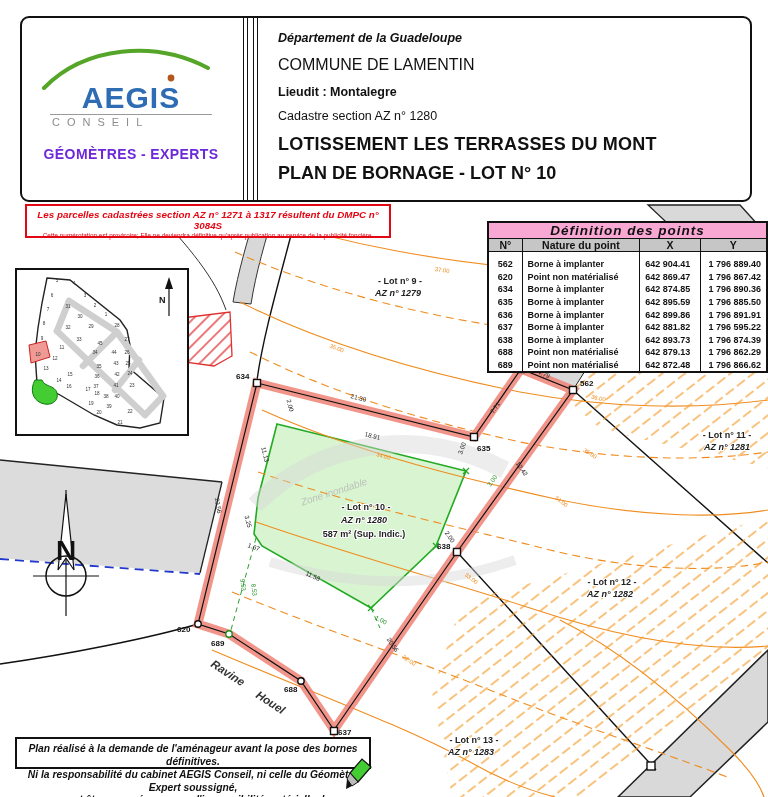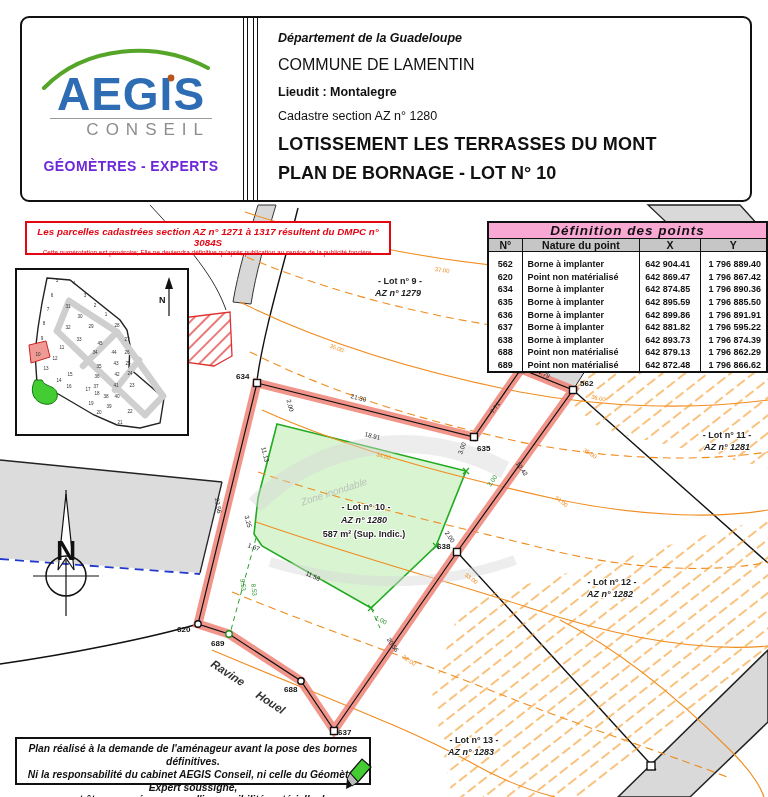--- a/index.html
+++ b/index.html
@@ -6,36 +6,36 @@
   .page{position:relative;width:768px;height:797px;background:#fff;overflow:hidden;
         font-family:"Liberation Sans",sans-serif;color:#111;}
   svg{font-family:"Liberation Sans",sans-serif;}
 
   
   .header{position:absolute;left:20px;top:16px;width:728px;height:182px;
           border:2.5px solid #111;border-radius:9px;background:#fff;z-index:6;
           display:flex;align-items:stretch;}
   .logo{width:218px;display:flex;flex-direction:column;align-items:center;justify-content:center;position:relative;}
   .logo-arc{position:absolute;left:18px;top:22px;}
-  .logo-aegis{font-size:46px;font-weight:bold;color:#2e6db4;letter-spacing:1px;line-height:1;margin-top:26px;}
-  .logo-conseil{font-size:17px;color:#8d8d8d;letter-spacing:7px;border-top:1.5px solid #9a9a9a;
-                padding:1px 2px 0 2px;margin-top:1px;width:158px;text-align:right;}
+  .logo-aegis{font-size:30px;font-weight:bold;color:#2e6db4;letter-spacing:1px;line-height:1;margin-top:26px;}
+  .logo-conseil{font-size:11px;color:#8d8d8d;letter-spacing:7px;border-top:1.5px solid #9a9a9a;
+                padding:1px 2px 0 2px;margin-top:1px;width:158px;text-align:left;}
   .logo-tagline{font-size:14px;font-weight:bold;color:#6d28d9;margin-top:18px;letter-spacing:.4px;}
   .sep{width:3px;border-left:1.7px solid #111;border-right:1.7px solid #111;margin:0 2.5px;}
   .sep:first-of-type{margin-left:6px;}
   .head-text{flex:1;padding:13px 4px 0 18px;}
   .ht-dept{font-size:12.5px;font-weight:bold;font-style:italic;margin-bottom:11px;}
   .ht-commune{font-size:16px;font-weight:normal;margin-bottom:11px;}
   .ht-lieudit{font-size:12.5px;font-weight:bold;margin-bottom:10px;}
   .ht-cadastre{font-size:12.5px;font-weight:normal;margin-bottom:11px;}
   .ht-title1{font-size:18px;font-weight:bold;margin-bottom:8px;letter-spacing:.2px;}
   .ht-title2{font-size:18px;font-weight:bold;}
 
   
-  .warning{position:absolute;left:25px;top:221px;width:366px;height:34px;border:2px solid #e30613;
+  .warning{position:absolute;left:25px;top:204px;width:366px;height:34px;border:2px solid #e30613;
            background:#fff;z-index:5;text-align:center;padding-top:3px;box-sizing:border-box;}
   .warn1{color:#e30613;font-weight:bold;font-style:italic;font-size:9.8px;}
   .warn2{color:#e30613;font-size:6.4px;margin-top:1px;}
 
   
   .ptable{position:absolute;left:487px;top:221px;z-index:5;border-collapse:collapse;background:#fff;
           border:2px solid #111;}
   .ptable .title{background:#f9a8d4;font-weight:bold;font-style:italic;font-size:13.5px;text-align:center;
                  border:1.5px solid #111;padding:0 4px;letter-spacing:1px;}
   .ptable th{background:#c6c6c6;font-size:10.5px;font-weight:bold;border:1.5px solid #111;padding:0 4px;}
@@ -45,21 +45,21 @@
   .ptable td.c0{text-align:center;width:30px;}
   .ptable td.c1{text-align:left;width:122px;}
   .ptable td.c2{text-align:left;width:54px;}
   .ptable td.c3{text-align:right;width:58px;}
 
   
   .inset{position:absolute;left:15px;top:268px;width:170px;height:164px;border:2.5px solid #111;
          background:#fff;z-index:5;}
 
   
-  .note{position:absolute;left:15px;top:737px;width:356px;height:48px;border:2px solid #111;background:#fff;
+  .note{position:absolute;left:15px;top:737px;width:356px;height:32px;border:2px solid #111;background:#fff;
         z-index:5;text-align:center;padding-top:4px;box-sizing:border-box;}
   .note div{font-size:10.3px;font-weight:bold;font-style:italic;line-height:1.25;}
   .pencil{position:absolute;left:344px;top:757px;z-index:7;}
 
   
   .plansvg{position:absolute;left:0;top:0;z-index:1;}
   .ptxt{font-weight:bold;font-size:8px;fill:#111;}
   .dim{font-size:6.3px;fill:#222;text-anchor:middle;}
   .dimg{fill:#1e8c1e;}
   .cl{font-size:5.8px;fill:#f08c1e;text-anchor:middle;}

